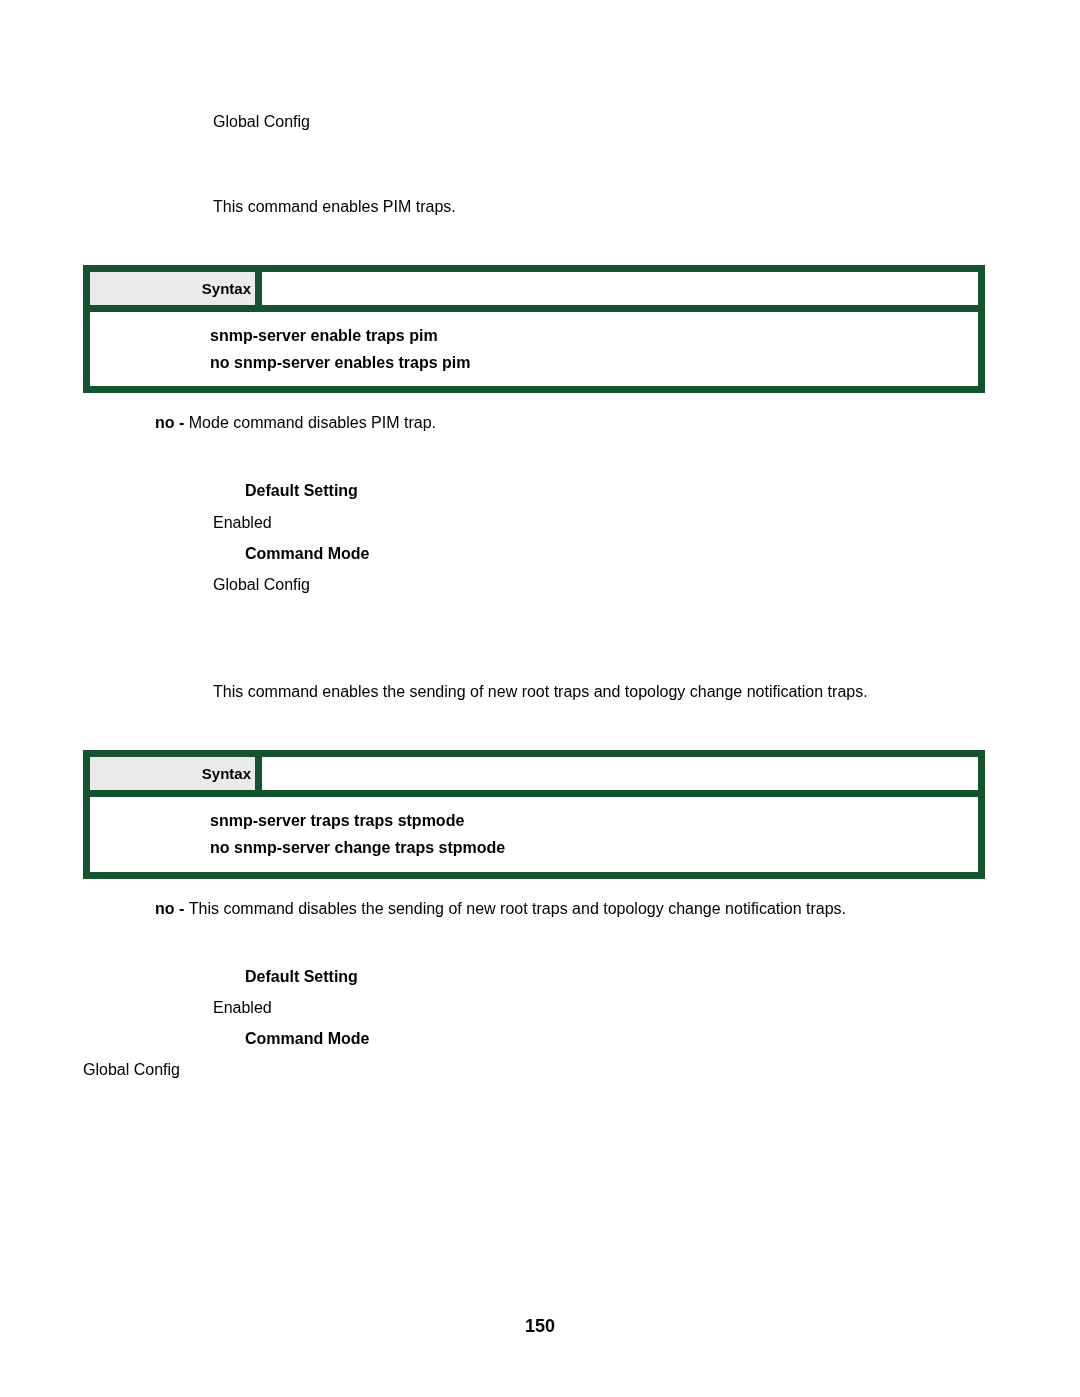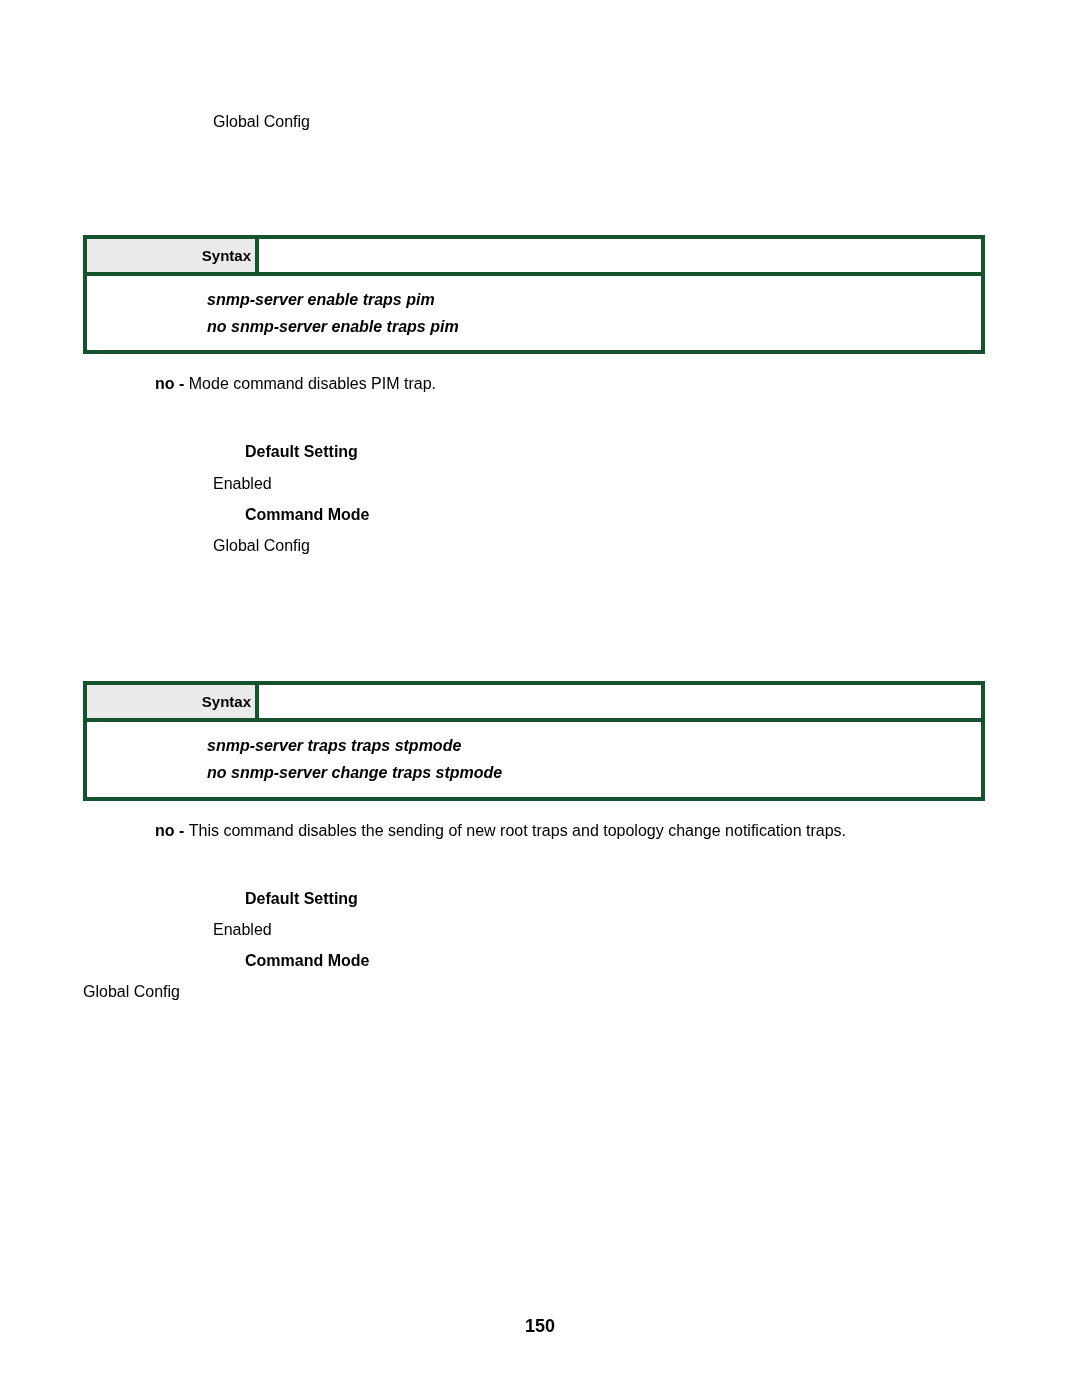--- a/index.html
+++ b/index.html
@@ -37,41 +37,40 @@
     .section-gap-medium {
       height: 40px;
     }
     .syntax-table {
       width: 100%;
       border-collapse: collapse;
       margin: 0;
       table-layout: fixed;
     }
     .syntax-table td {
-      border: 4px solid #14532d;
+      border: 7px solid #14532d;
       padding: 0;
       vertical-align: middle;
     }
     .syntax-header-row td.label-cell {
       background: #eaeaea;
       width: 172px;
       text-align: right;
       font-weight: bold;
       padding: 8px 4px 8px 0;
       font-size: 15px;
     }
     .syntax-header-row td.empty-cell {
       background: #fff;
       border-left: 1px solid #000;
     }
     .syntax-body-row td {
       padding: 10px 0 10px 120px;
       font-weight: bold;
       line-height: 1.7;
-      font-style: italic;
     }
     .no-note {
       margin: 18px 0 0 40px;
       line-height: 1.5;
     }
     .no-note .bold {
       font-weight: bold;
     }
     .spec-block {
       margin-left: 130px;
@@ -98,51 +97,57 @@
 <body>
 
 <div class="page">
 
   <div class="indent-block">
     <p class="plain-text">Global Config</p>
   </div>
 
   <div class="section-gap-large"></div>
 
+  <div class="indent-block">
+    <p class="plain-text">This command enables PIM traps.</p>
+  </div>
 
   <div class="section-gap-medium"></div>
 
   <table class="syntax-table">
     <tbody>
         <tr class="syntax-header-row">
       <td class="label-cell">Syntax</td>
       <td class="empty-cell"></td>
     </tr>
     <tr class="syntax-body-row">
       <td colspan="2">
         <div>snmp-server enable traps pim</div>
-        <div>no snmp-server enable traps pim</div>
+        <div>no snmp-server enables traps pim</div>
       </td>
     </tr>
   </tbody>
     </table>
 
   <p class="no-note">
     <span class="bold">no - </span><span>Mode command disables PIM trap.</span>
   </p>
 
   <div class="spec-block">
     <p class="bold">Default Setting</p>
     <p>Enabled</p>
     <p class="bold">Command Mode</p>
     <p>Global Config</p>
   </div>
 
   <div style="height:80px"></div>
 
+  <div class="indent-block">
+    <p class="plain-text">This command enables the sending of new root traps and topology change notification traps.</p>
+  </div>
 
   <div class="section-gap-medium"></div>
 
   <table class="syntax-table">
     <tbody>
         <tr class="syntax-header-row">
       <td class="label-cell">Syntax</td>
       <td class="empty-cell"></td>
     </tr>
     <tr class="syntax-body-row">

